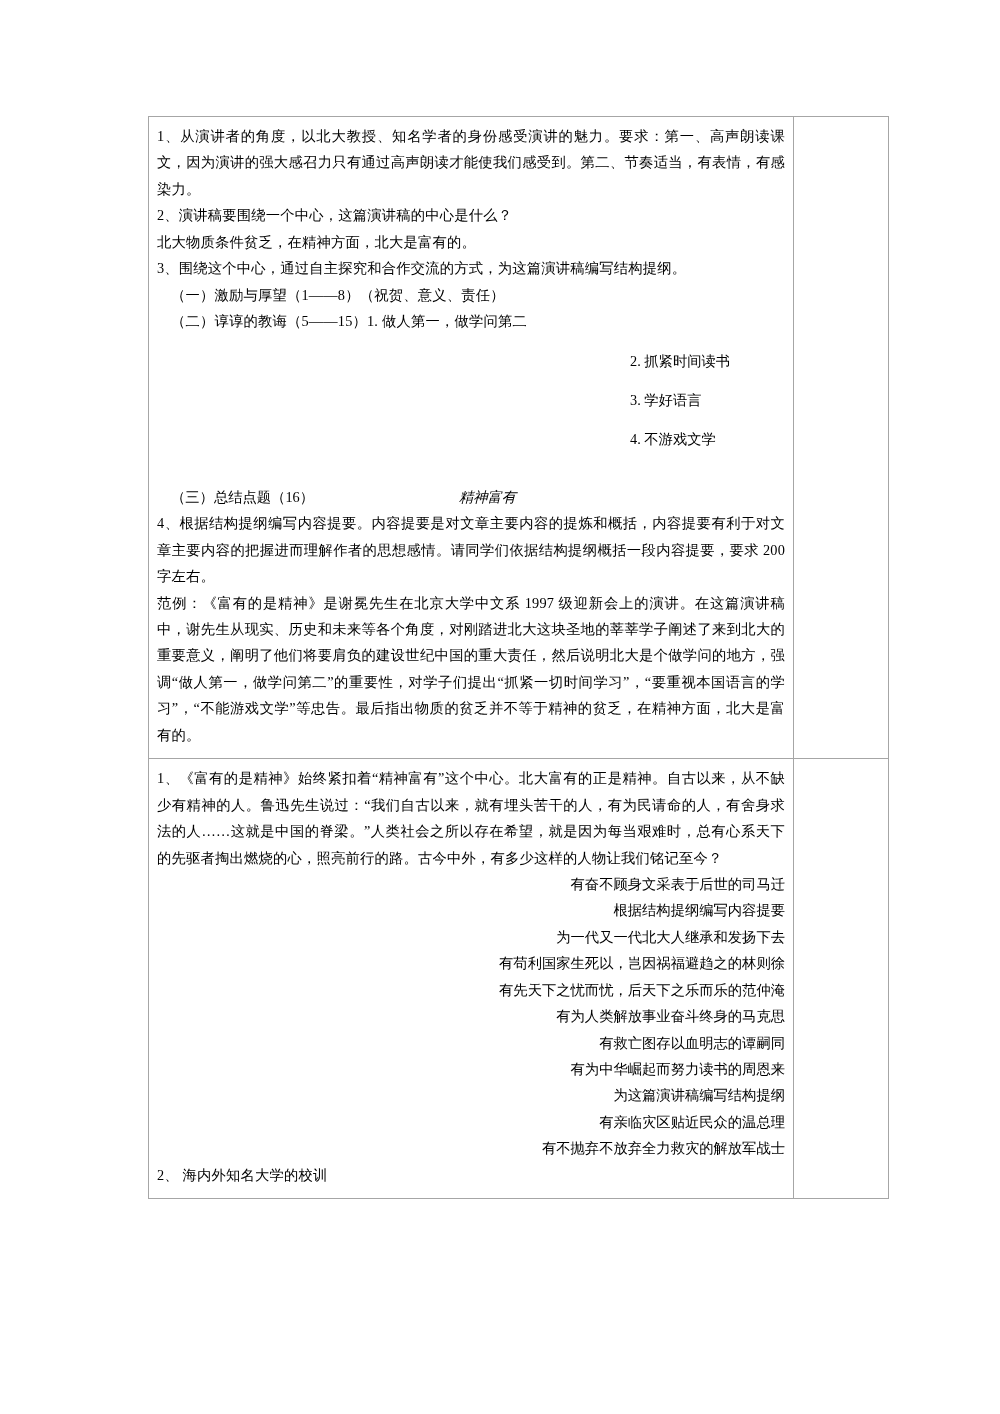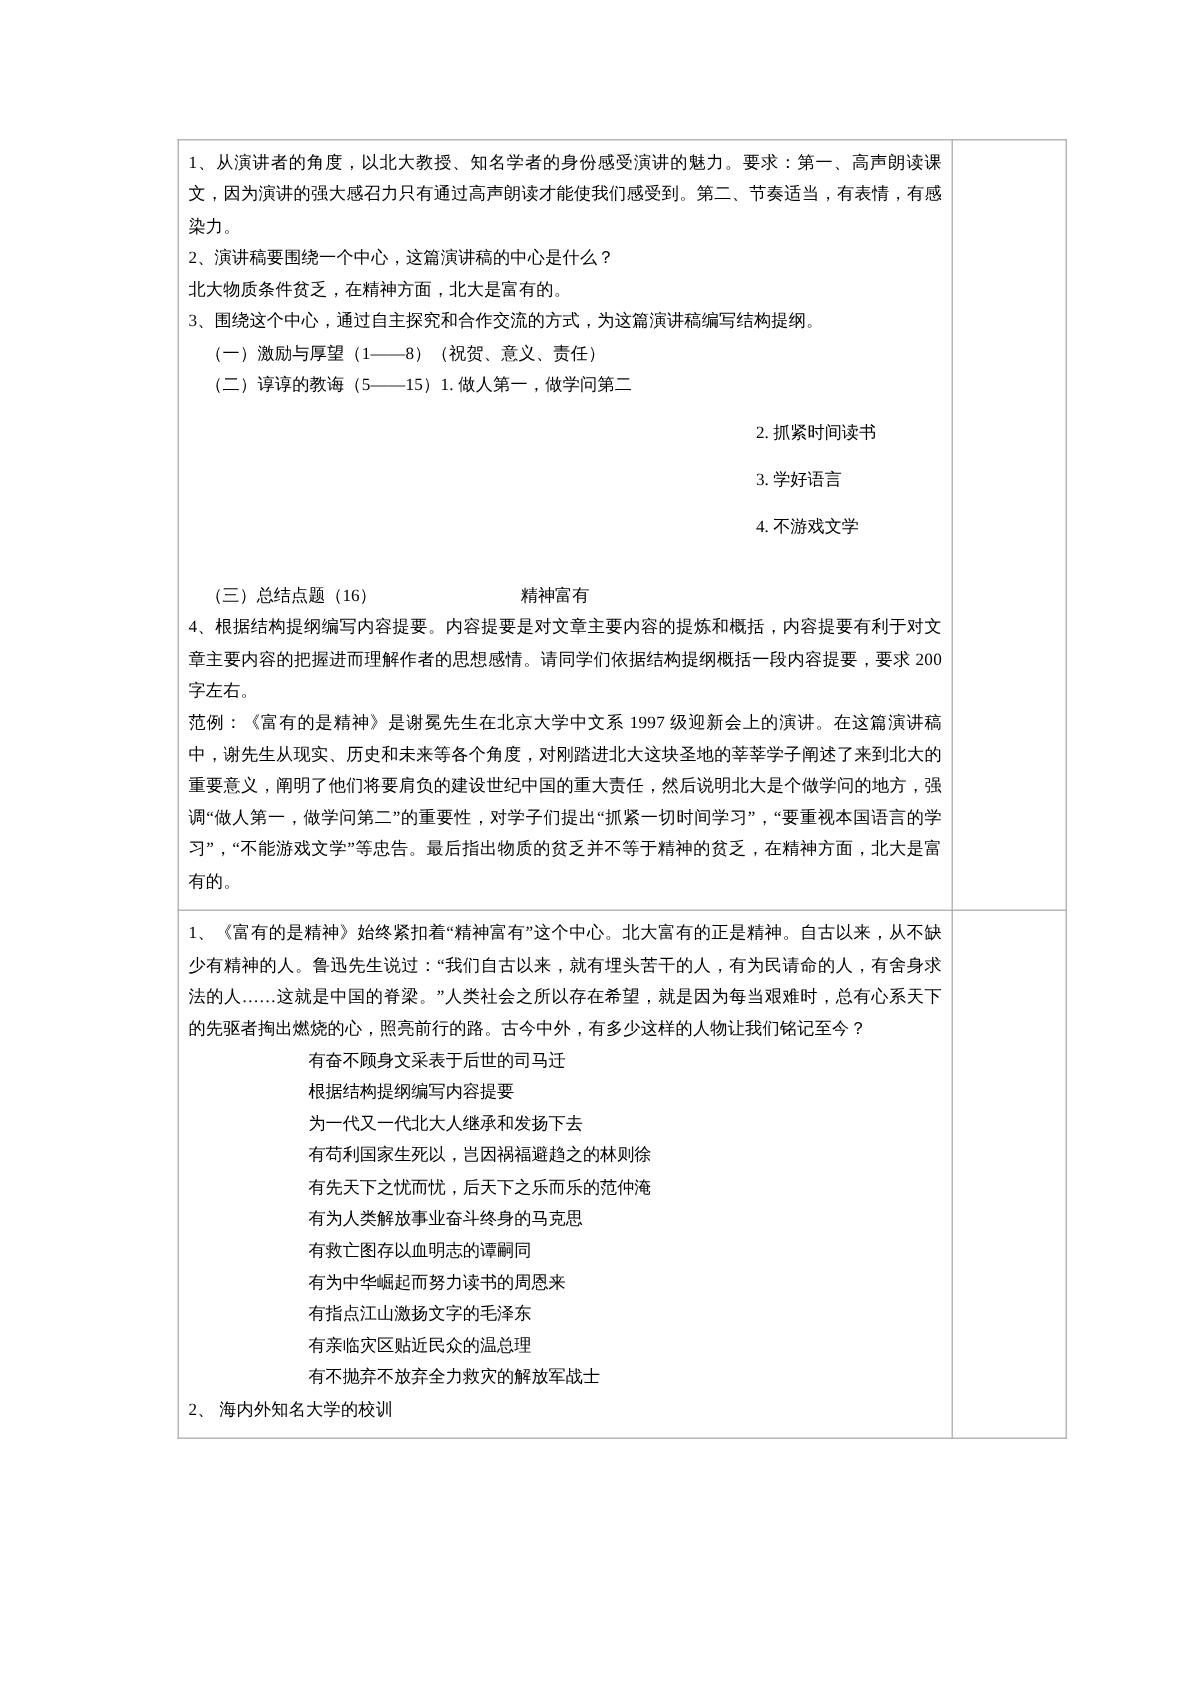--- a/index.html
+++ b/index.html
@@ -47,33 +47,35 @@
   .right-block {
     margin: 13px;
     font-size: 14.3px;
     line-height: 1.85;
     padding-left: 460px;
   }
   .sub-row {
     display: flex;
     font-size: 14.3px;
     line-height: 1.85;
+    gap: 25px;
   }
   .sub-row .a { padding-left: 14px; }
-  .sub-row .b { padding-left: 120px; }
+  .sub-row .b { padding-left: 120px; font-style: italic; }
   .spacer-lines { height: 1px; }
   .numlist {
     margin: 0;
     padding: 0;
     list-style: none;
   }
   .numlist li {
     font-size: 14.3px;
     line-height: 1.85;
     padding-left: 100px;
+    text-align: right;
   }
 </style>
 </head>
 <body>
 
 <div class="page">
   <table class="doc-table">
     <tbody>
 
       <tr>
@@ -104,21 +106,21 @@
           <p class="line">1、《富有的是精神》始终紧扣着“精神富有”这个中心。北大富有的正是精神。自古以来，从不缺少有精神的人。鲁迅先生说过：“我们自古以来，就有埋头苦干的人，有为民请命的人，有舍身求法的人……这就是中国的脊梁。”人类社会之所以存在希望，就是因为每当艰难时，总有心系天下的先驱者掏出燃烧的心，照亮前行的路。古今中外，有多少这样的人物让我们铭记至今？</p>
           <ul class="numlist">
             <li>有奋不顾身文采表于后世的司马迁</li>
             <li>根据结构提纲编写内容提要</li>
             <li>为一代又一代北大人继承和发扬下去</li>
             <li>有苟利国家生死以，岂因祸福避趋之的林则徐</li>
             <li>有先天下之忧而忧，后天下之乐而乐的范仲淹</li>
             <li>有为人类解放事业奋斗终身的马克思</li>
             <li>有救亡图存以血明志的谭嗣同</li>
             <li>有为中华崛起而努力读书的周恩来</li>
-            <li>有指点江山激扬文字的毛泽东</li>
+            <li>为这篇演讲稿编写结构提纲</li>
             <li>有亲临灾区贴近民众的温总理</li>
             <li>有不抛弃不放弃全力救灾的解放军战士</li>
           </ul>
           <p class="line">2、  海内外知名大学的校训</p>
         </td>
         <td class="col-side"></td>
       </tr>
     </tbody>
   </table>
 </div>

